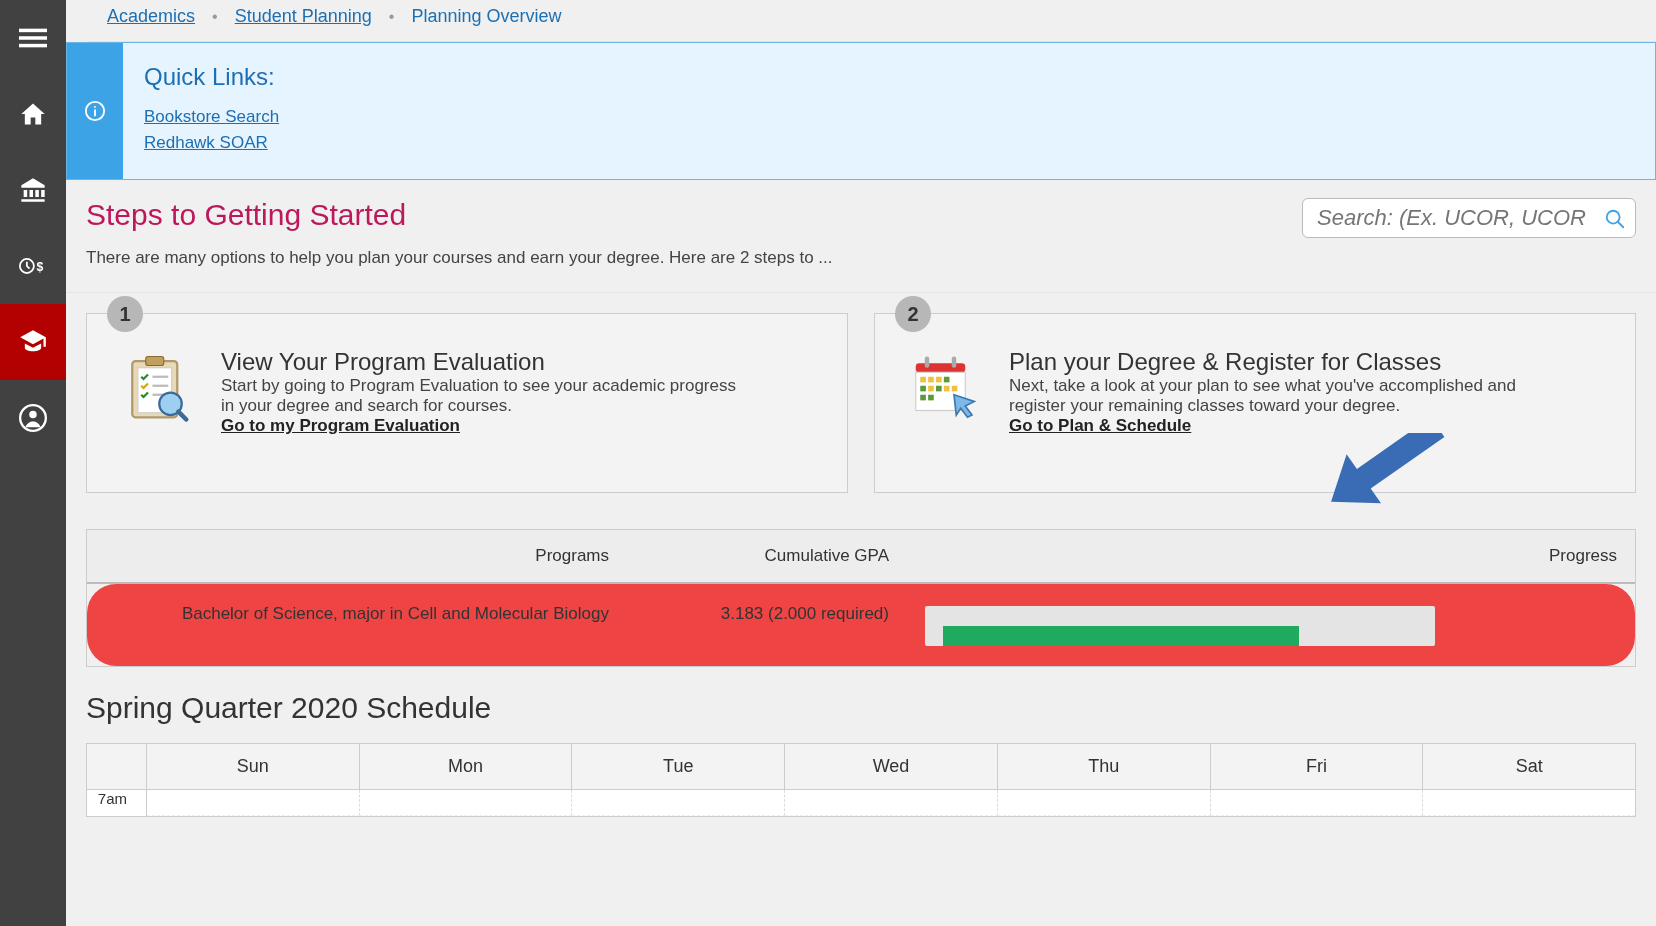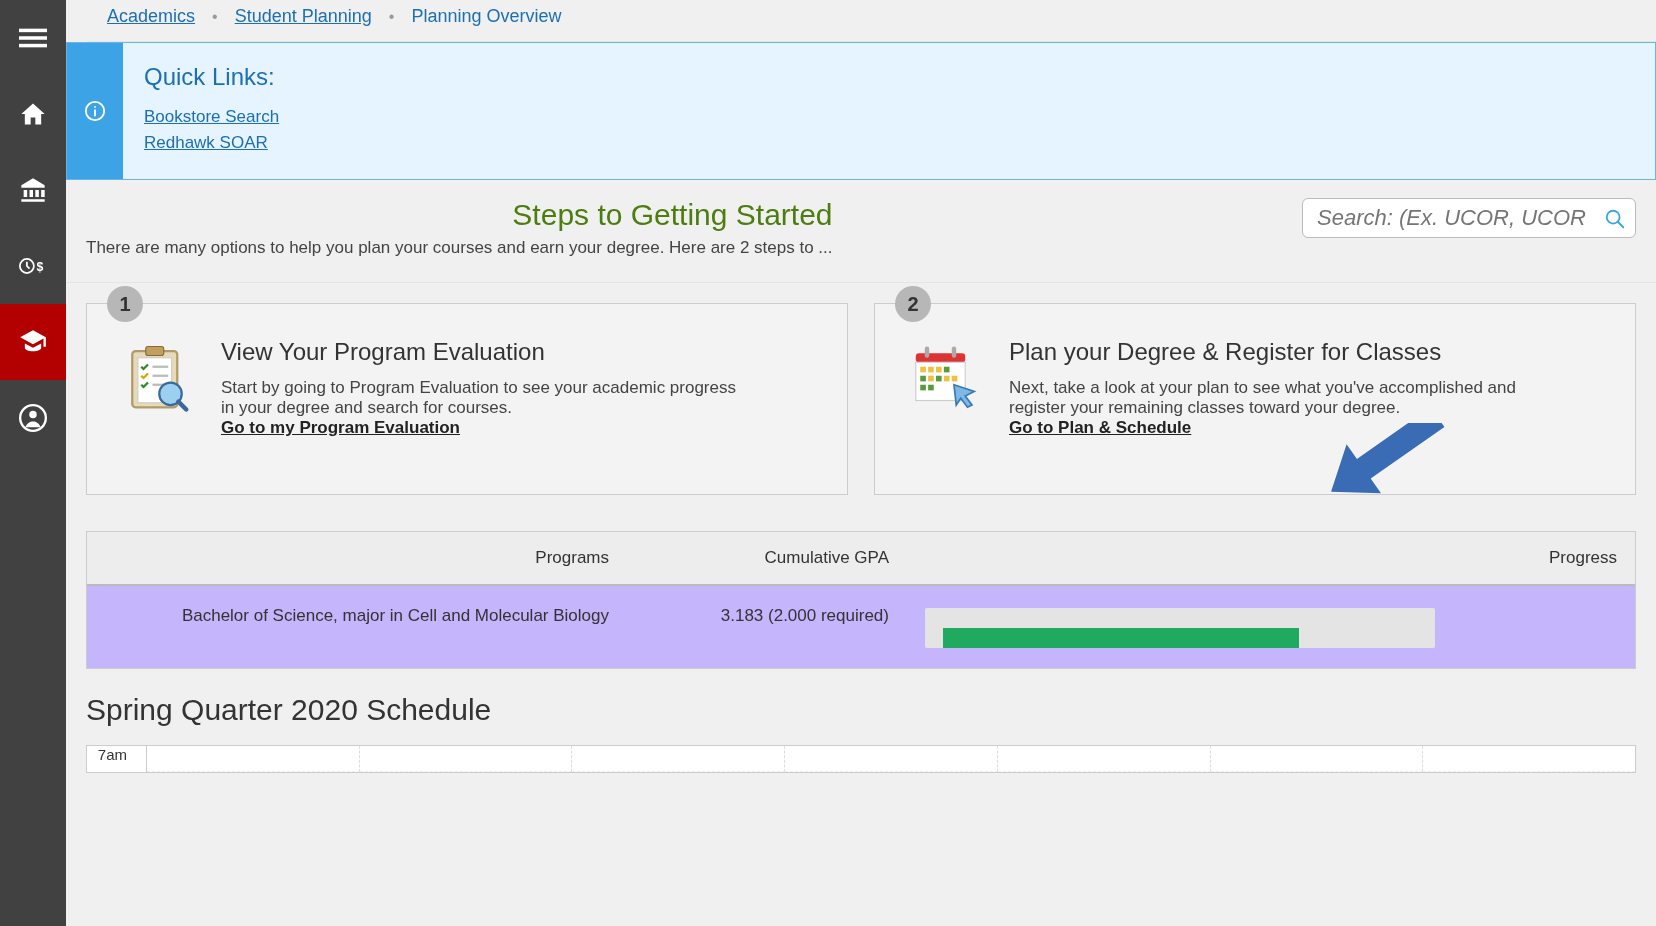--- a/index.html
+++ b/index.html
@@ -25,48 +25,48 @@
   
   .infobox { display: flex; border: 1px solid #6ab4e6; background: #e6f4ff; }
   .infobox .info-icon-col { width: 56px; background: #3ba3e6; display: flex; align-items: center; justify-content: center; }
   .infobox .info-icon-col svg { width: 22px; height: 22px; fill: none; stroke: #fff; stroke-width: 2; }
   .infobox .info-body { padding: 20px 21px; }
   .infobox h2 { color: #1c6fb3; font-size: 24px; font-weight: 500; margin-bottom: 16px; }
   .infobox .ql-list a { display: block; color: #1c6fb3; font-size: 17px; margin-bottom: 6px; }
 
   
   .gs-header { display: flex; justify-content: space-between; align-items: flex-start; padding: 18px 20px 24px 20px; border-bottom: 1px solid #e5e5e5; }
-  .gs-header h1 { font-size: 30px; font-weight: 400; color: #4d7c0f; margin-bottom: 6px; text-align: right; }
+  .gs-header h1 { font-size: 30px; font-weight: 400; color: #be185d; margin-bottom: 16px; }
   .gs-header p { font-size: 17px; color: #444; }
   .searchbox { position: relative; width: 334px; }
   .searchbox input { width: 100%; height: 40px; border: 1px solid #bbb; border-radius: 6px; padding: 0 48px 0 14px; font-size: 22px; font-style: italic; color: #555; outline: none; }
   .searchbox .search-btn { position: absolute; right: 10px; top: 10px; background: none; border: none; cursor: pointer; }
   .searchbox svg { width: 22px; height: 22px; stroke: #3ba3e6; fill: none; stroke-width: 2; }
 
   
   .cards-row { display: flex; gap: 26px; padding: 20px 20px 0 20px; position: relative; }
   .card { flex: 1; border: 1px solid #ccc; background: #f3f3f3; position: relative; padding: 34px 30px 56px 30px; display: flex; gap: 24px; }
   .step-badge { position: absolute; top: -18px; left: 20px; width: 36px; height: 36px; border-radius: 50%; background: #b7b7b7; color: #333; font-size: 20px; font-weight: 600; display: flex; align-items: center; justify-content: center; }
   .card-icon { width: 80px; height: 80px; flex-shrink: 0; display:flex; align-items:center; justify-content:center; }
-  .card-body h3 { font-size: 24px; font-weight: 400; color: #333; margin-bottom: 12px; }
+  .card-body h3 { font-size: 24px; font-weight: 400; color: #333; }
   .card-body p { font-size: 17px; color: #444; margin-bottom: 0; max-width: 520px; }
   .card-body a { font-size: 17px; font-weight: 700; color: #222; text-decoration: underline; }
 
   
   .arrow-anno { position: absolute; right: 184px; top: 140px; pointer-events: none; }
   .arrow-anno svg { width: 170px; height: 110px; }
 
   
   .programs { margin: 36px 20px 0 20px; border: 1px solid #ccc; text-align: right; }
   .programs .phead { display: flex; background: #ededed; border-bottom: 2px solid #bbb; }
   .programs .phead div { padding: 16px 18px; font-size: 17px; color: #333; }
   .pc1 { width: 540px; }
   .pc2 { width: 280px; }
   .pc3 { flex: 1; }
-  .programs .prow { display: flex; background: #c4b5fd; }
+  .programs .prow { display: flex; background: #ef4444; border-radius: 29px; }
   .programs .prow div { padding: 20px 18px; font-size: 17px; color: #333; }
   .prog-bar { height: 22px; width: 510px; background: #e4e4e4; border-radius: 2px; overflow: hidden; margin-top: 2px; }
   .prog-fill { height: 100%; background: #1faa5f; }
 
   
   .schedule { margin: 24px 20px 0 20px; }
   .schedule h2 { font-size: 30px; font-weight: 400; color: #333; margin-bottom: 18px; }
   .sched-table { border: 1px solid #ccc; background: #fff; }
   .sched-head { display: flex; background: #f3f3f3; border-bottom: 1px solid #ccc; }
   .sched-head .time-col { width: 60px; border-right: 1px solid #ccc; }
@@ -246,20 +246,30 @@
           <div class="prog-bar">
             <div class="prog-fill" id="prog-fill" style="width: 75%;"></div>
           </div>
         </div>
       </div>
     </div>
 
     <div class="schedule">
       <h2>Spring Quarter 2020 Schedule</h2>
       <div class="sched-table">
+        <div class="sched-head">
+          <div class="time-col"></div>
+          <div class="day">Sun</div>
+          <div class="day">Mon</div>
+          <div class="day">Tue</div>
+          <div class="day">Wed</div>
+          <div class="day">Thu</div>
+          <div class="day">Fri</div>
+          <div class="day">Sat</div>
+        </div>
         <div class="sched-row">
           <div class="time-col">7am</div>
           <div class="slot"></div>
           <div class="slot"></div>
           <div class="slot"></div>
           <div class="slot"></div>
           <div class="slot"></div>
           <div class="slot"></div>
           <div class="slot"></div>
         </div>

